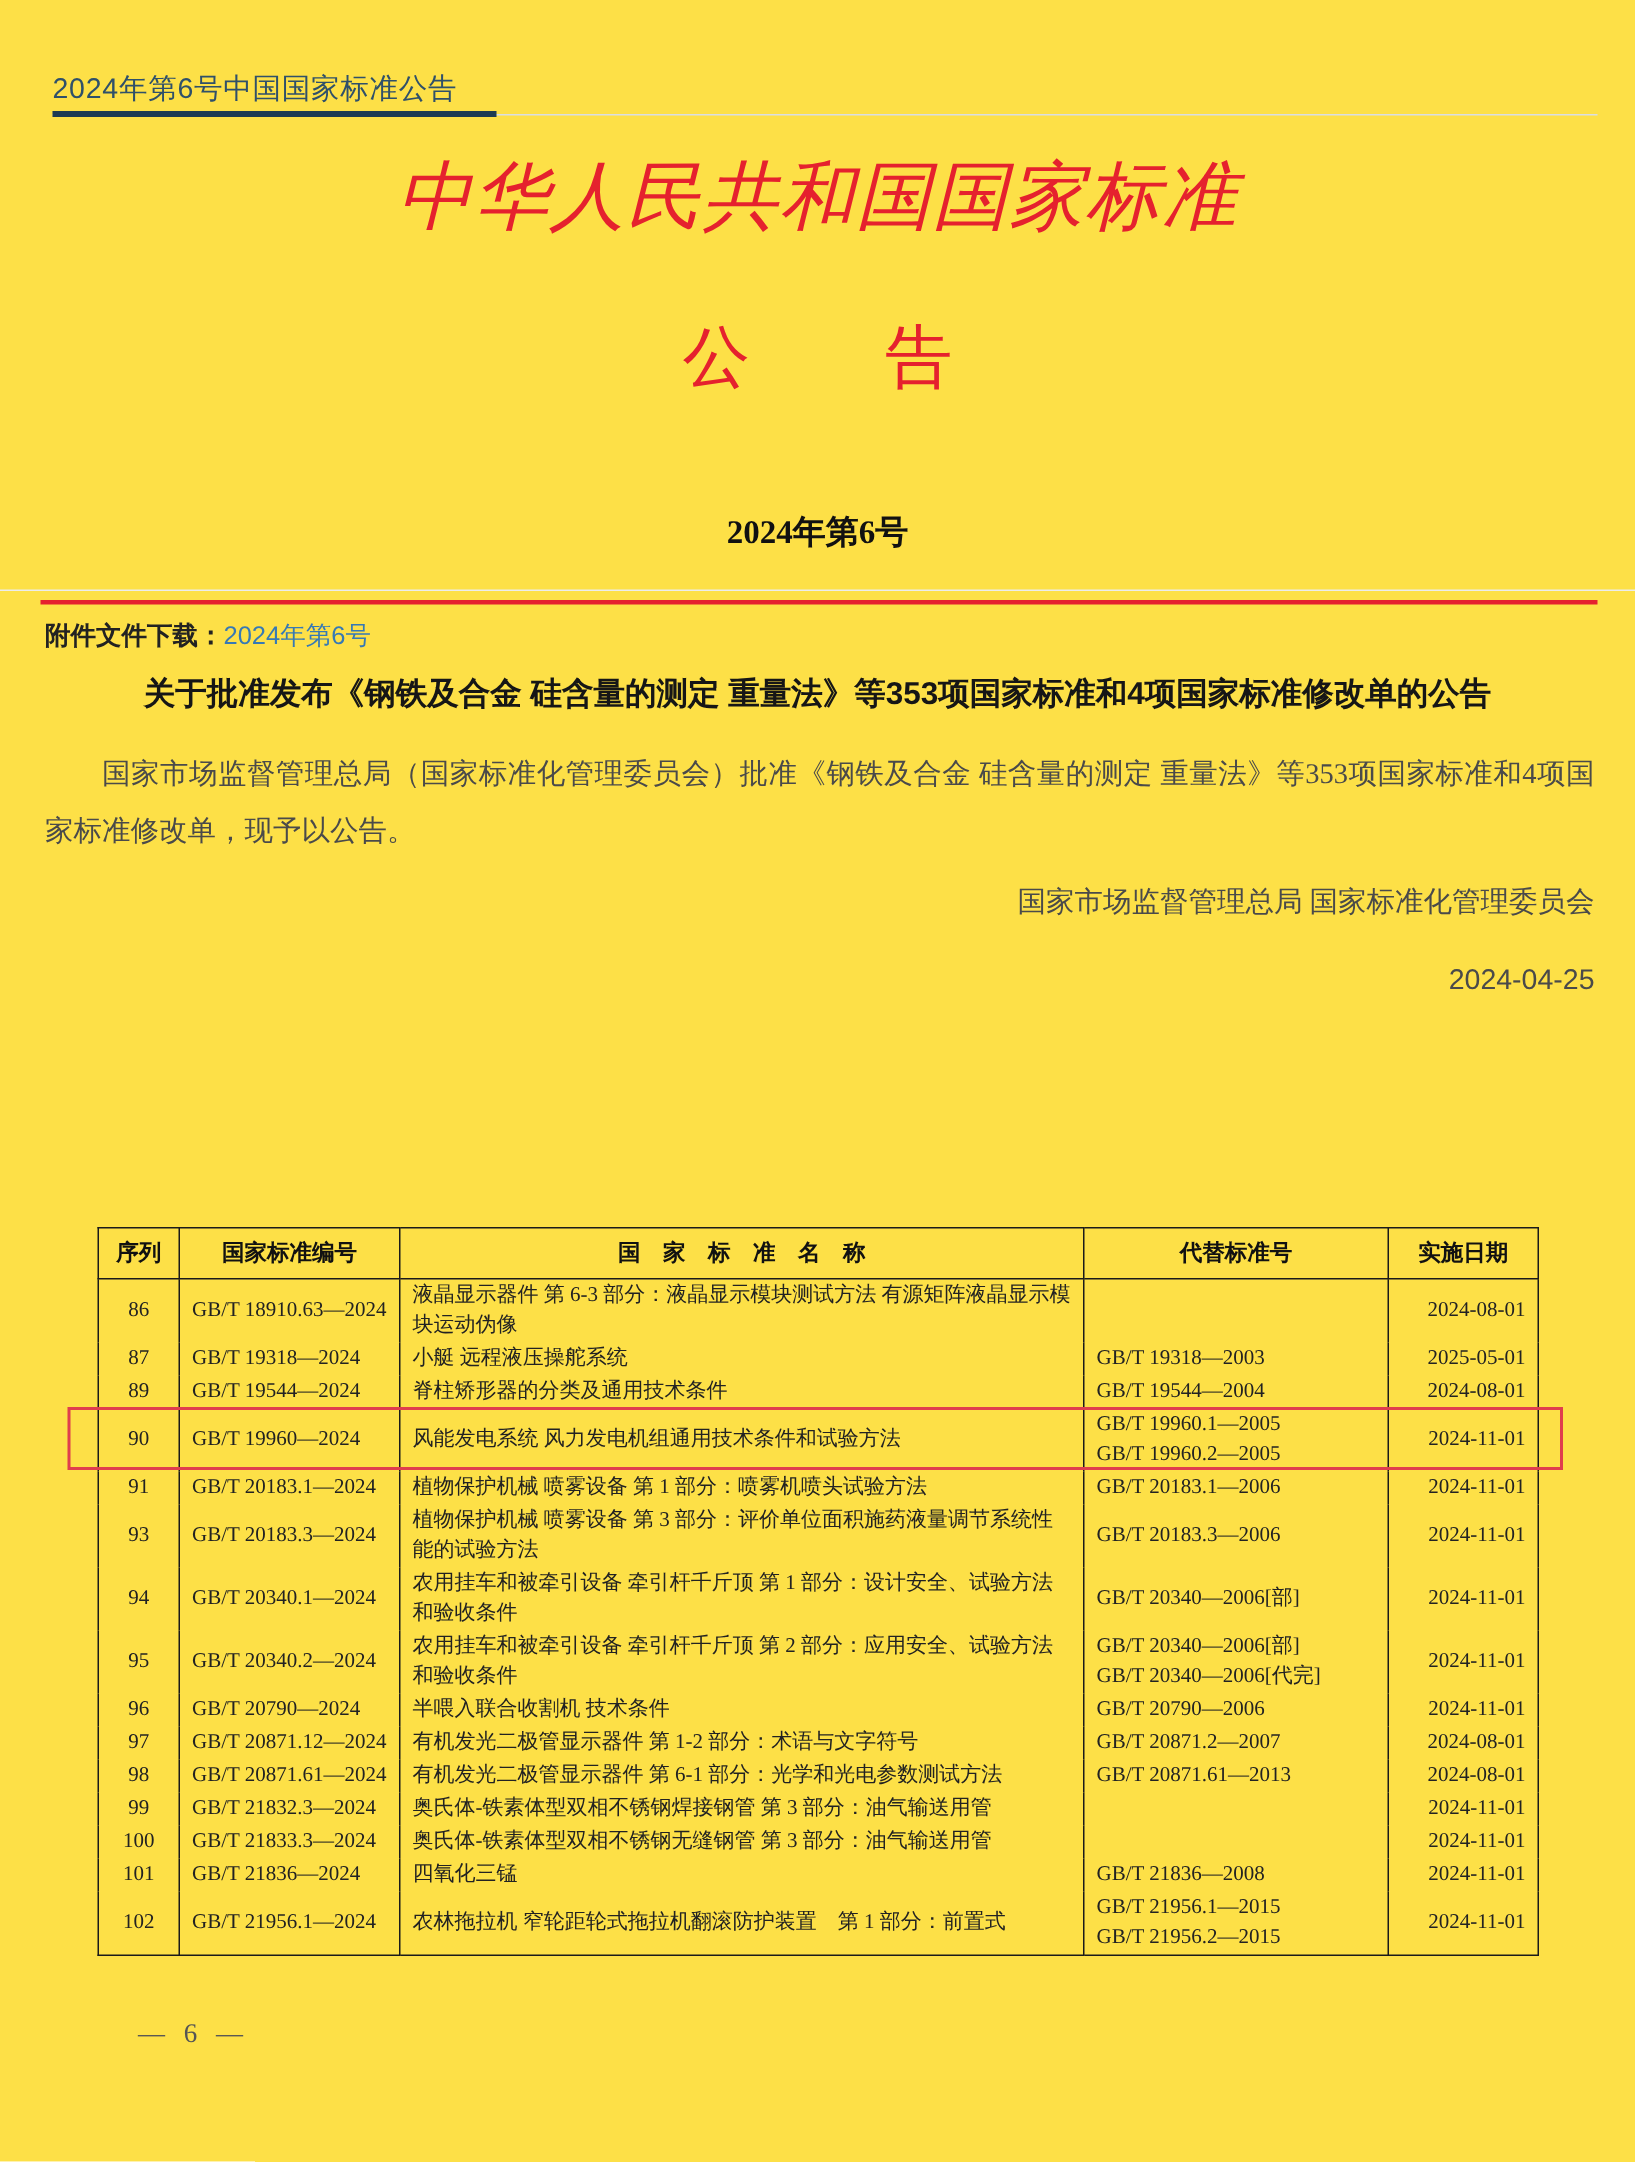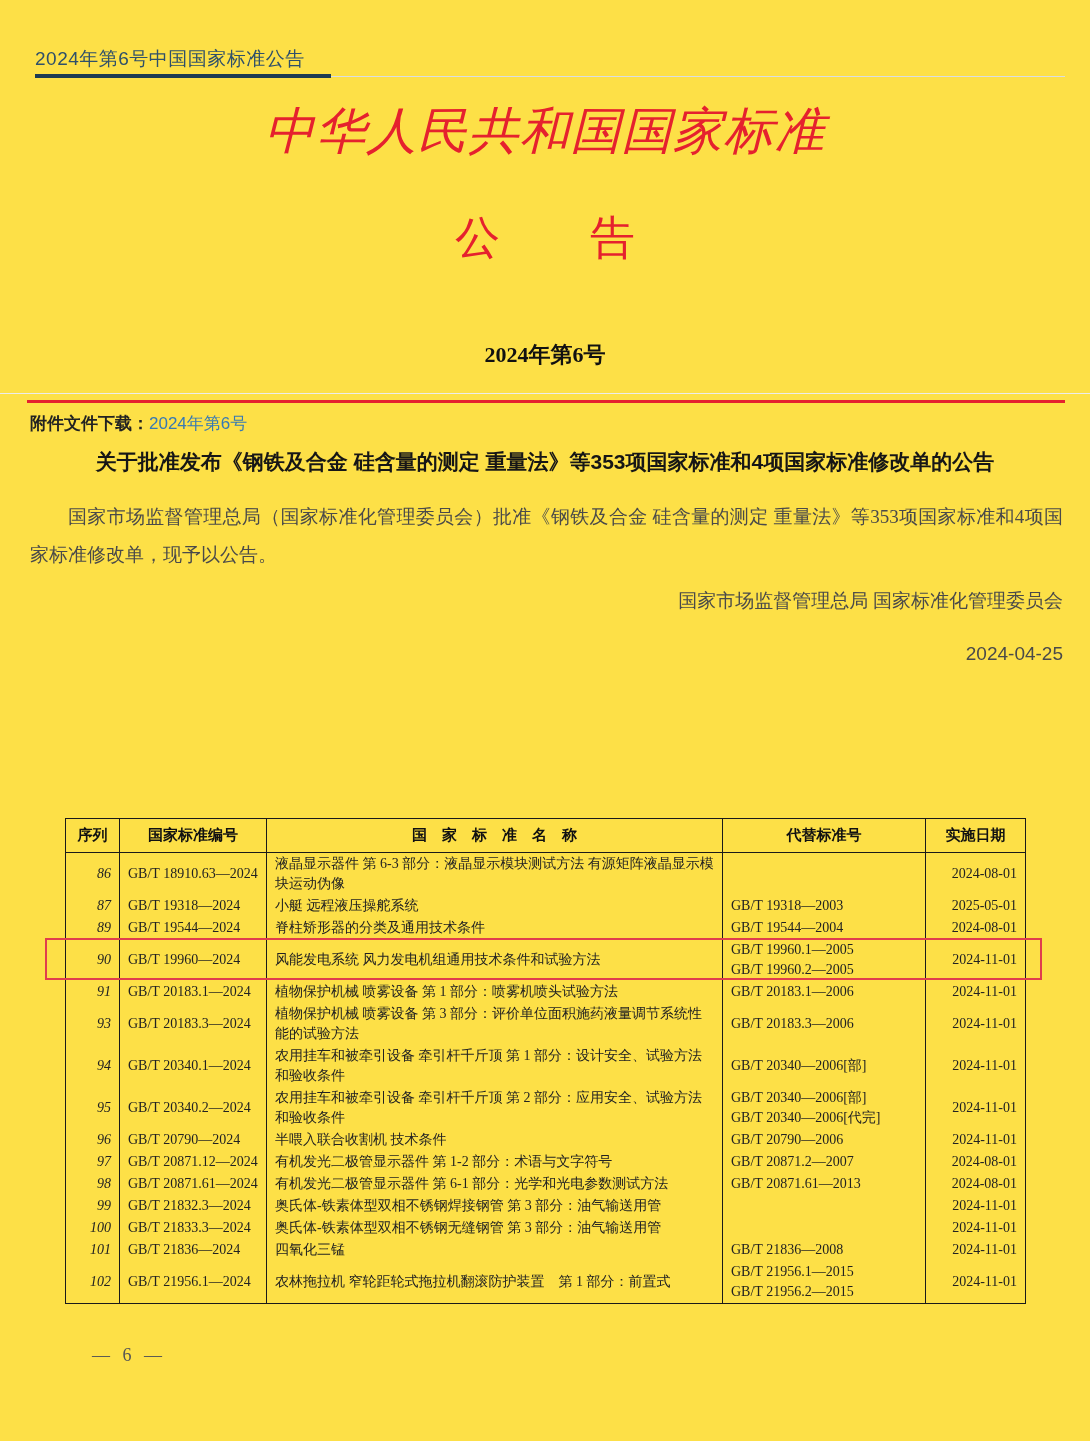--- a/index.html
+++ b/index.html
@@ -91,21 +91,21 @@
     border: 1.5px solid #1a1a1a;
     font-family: "Liberation Sans", sans-serif;
     font-size: 15px; font-weight: bold; color: #111111;
     height: 34px; text-align: center; padding: 2px 4px;
   }
   table.standards td {
     border-left: 1px solid #1a1a1a; border-right: 1px solid #1a1a1a;
     padding: 1px 8px; line-height: 20px; vertical-align: middle;
   }
   table.standards tr.row-last td { border-bottom: 1.5px solid #1a1a1a; }
-  td.cell-seq  { text-align: right; padding: 1px 2px; font-style: italic; }
+  td.cell-seq  { text-align: center; padding: 1px 2px; }
   td.cell-code { white-space: nowrap; }
   td.cell-date { text-align: right; white-space: nowrap; }
   .repl-line { white-space: nowrap; }
   
   #row-highlight {
     position: absolute; border: 2px solid #e03e4d; background: transparent;
     pointer-events: none; display: none;
   }
   
   .page-number {

